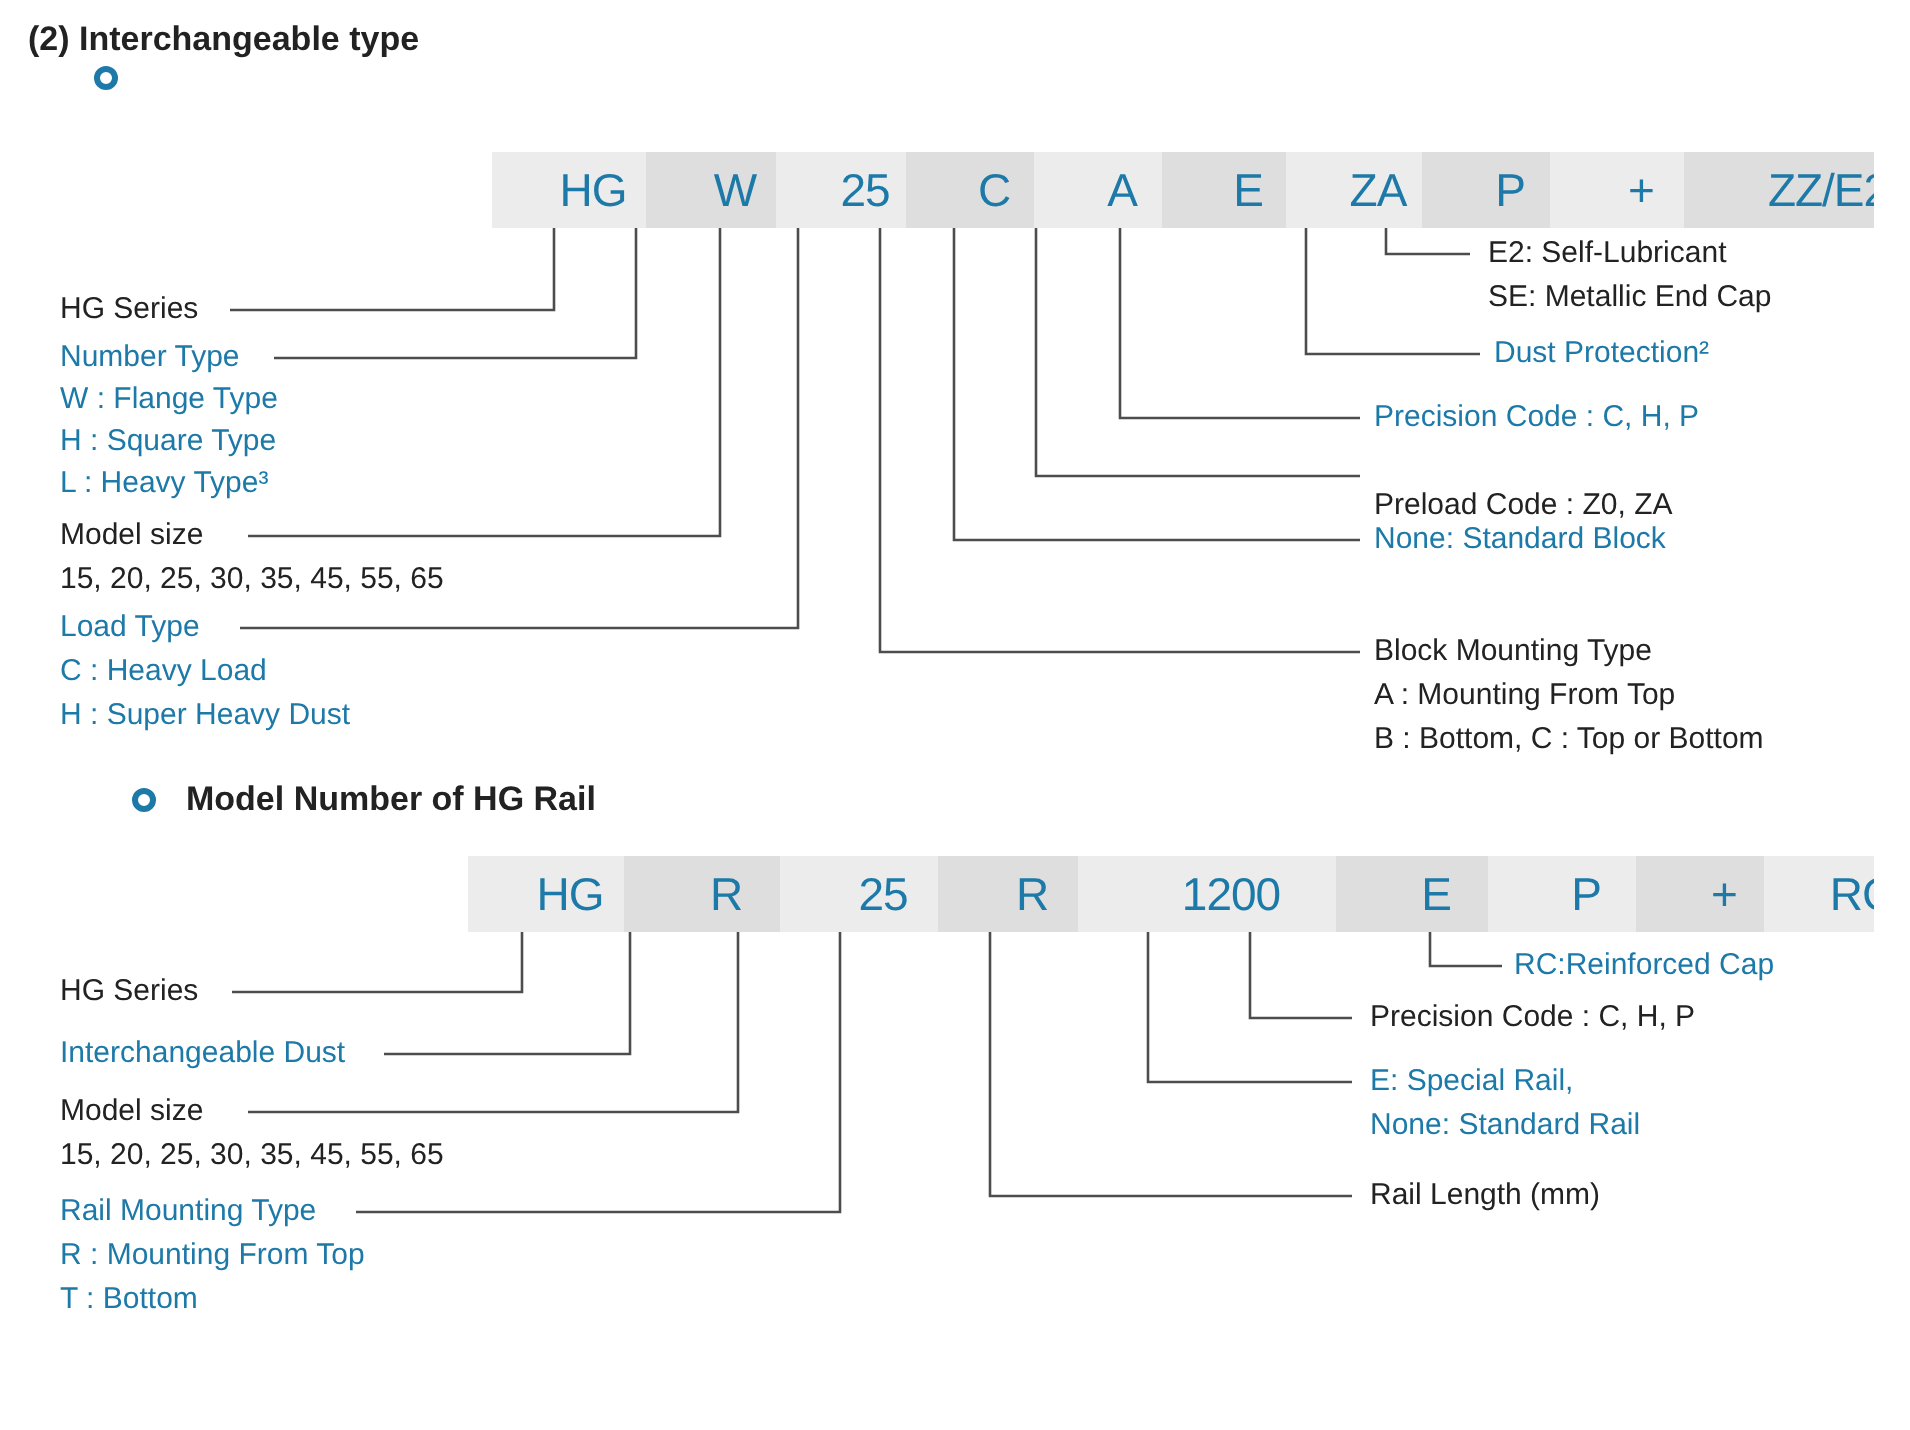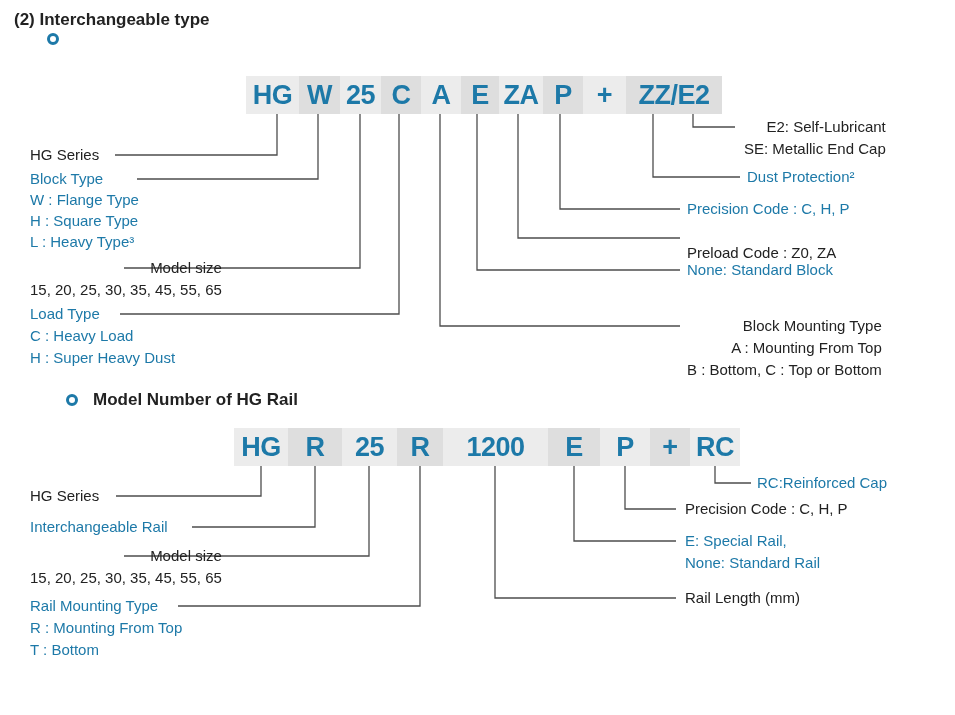--- a/index.html
+++ b/index.html
@@ -15,27 +15,27 @@
     font-family:"Liberation Sans", sans-serif;overflow:hidden;
   }
   .abs{position:absolute;}
   .title{font-size:17px;font-weight:bold;color:var(--text-black);white-space:nowrap;}
   .heading-row{display:flex;align-items:center;gap:15px;}
   .bullet{width:6px;height:6px;border:3px solid var(--accent-blue);border-radius:50%;flex:0 0 auto;}
   .heading{font-size:17px;font-weight:bold;color:var(--text-black);white-space:nowrap;}
   .segrow{display:flex;height:38px;}
   .seg{
     display:flex;align-items:center;justify-content:center;
-    font-size:27px;font-weight:bold;color:var(--accent-blue);
-    background:var(--segment-light);letter-spacing:-0.5px;
+    font-size:23px;font-weight:normal;color:var(--accent-blue);
+    background:var(--segment-light);letter-spacing:-0.5px;padding-left:24px;
   }
   .seg:nth-child(even){background:var(--segment-dark);}
   .lbl{font-size:15px;line-height:22px;white-space:nowrap;}
   .lh21{line-height:21px;}
-  .black{color:var(--text-black);text-align:right;}
+  .black{color:var(--text-black);}
   .blue{color:var(--accent-blue);}
   svg.wires{left:0;top:0;color:var(--connector-gray);}
   svg.wires polyline{fill:none;stroke:currentColor;stroke-width:1.3;}
 </style>
 </head>
 <body>
 
 <div class="canvas">
 
   <svg class="abs wires" width="955" height="715" viewBox="0 0 955 715">
@@ -76,21 +76,21 @@
     <div class="seg" style="width:38px">E</div>
     <div class="seg" style="width:44px">ZA</div>
     <div class="seg" style="width:40px">P</div>
     <div class="seg" style="width:43px">+</div>
     <div class="seg" style="width:96px">ZZ/E2</div>
   </div>
 
   <div class="abs lbl black" style="left:30px;top:144px">HG Series</div>
 
   <div class="abs lbl blue lh21" style="left:30px;top:168px">
-    <div>Block Type</div>
+    <div>Number Type</div>
     <div>W : Flange Type</div>
     <div>H : Square Type</div>
     <div>L : Heavy Type³</div>
   </div>
 
   <div class="abs lbl black" style="left:30px;top:257px">
     <div>Model size</div>
     <div>15, 20, 25, 30, 35, 45, 55, 65</div>
   </div>
 
@@ -130,21 +130,21 @@
     <div class="seg" style="width:55px">25</div>
     <div class="seg" style="width:46px">R</div>
     <div class="seg" style="width:105px">1200</div>
     <div class="seg" style="width:52px">E</div>
     <div class="seg" style="width:50px">P</div>
     <div class="seg" style="width:40px">+</div>
     <div class="seg" style="width:50px">RC</div>
   </div>
 
   <div class="abs lbl black" style="left:30px;top:485px">HG Series</div>
-  <div class="abs lbl blue" style="left:30px;top:516px">Interchangeable Rail</div>
+  <div class="abs lbl blue" style="left:30px;top:516px">Interchangeable Dust</div>
 
   <div class="abs lbl black" style="left:30px;top:545px">
     <div>Model size</div>
     <div>15, 20, 25, 30, 35, 45, 55, 65</div>
   </div>
 
   <div class="abs lbl blue" style="left:30px;top:595px">
     <div>Rail Mounting Type</div>
     <div>R : Mounting From Top</div>
     <div>T : Bottom</div>

